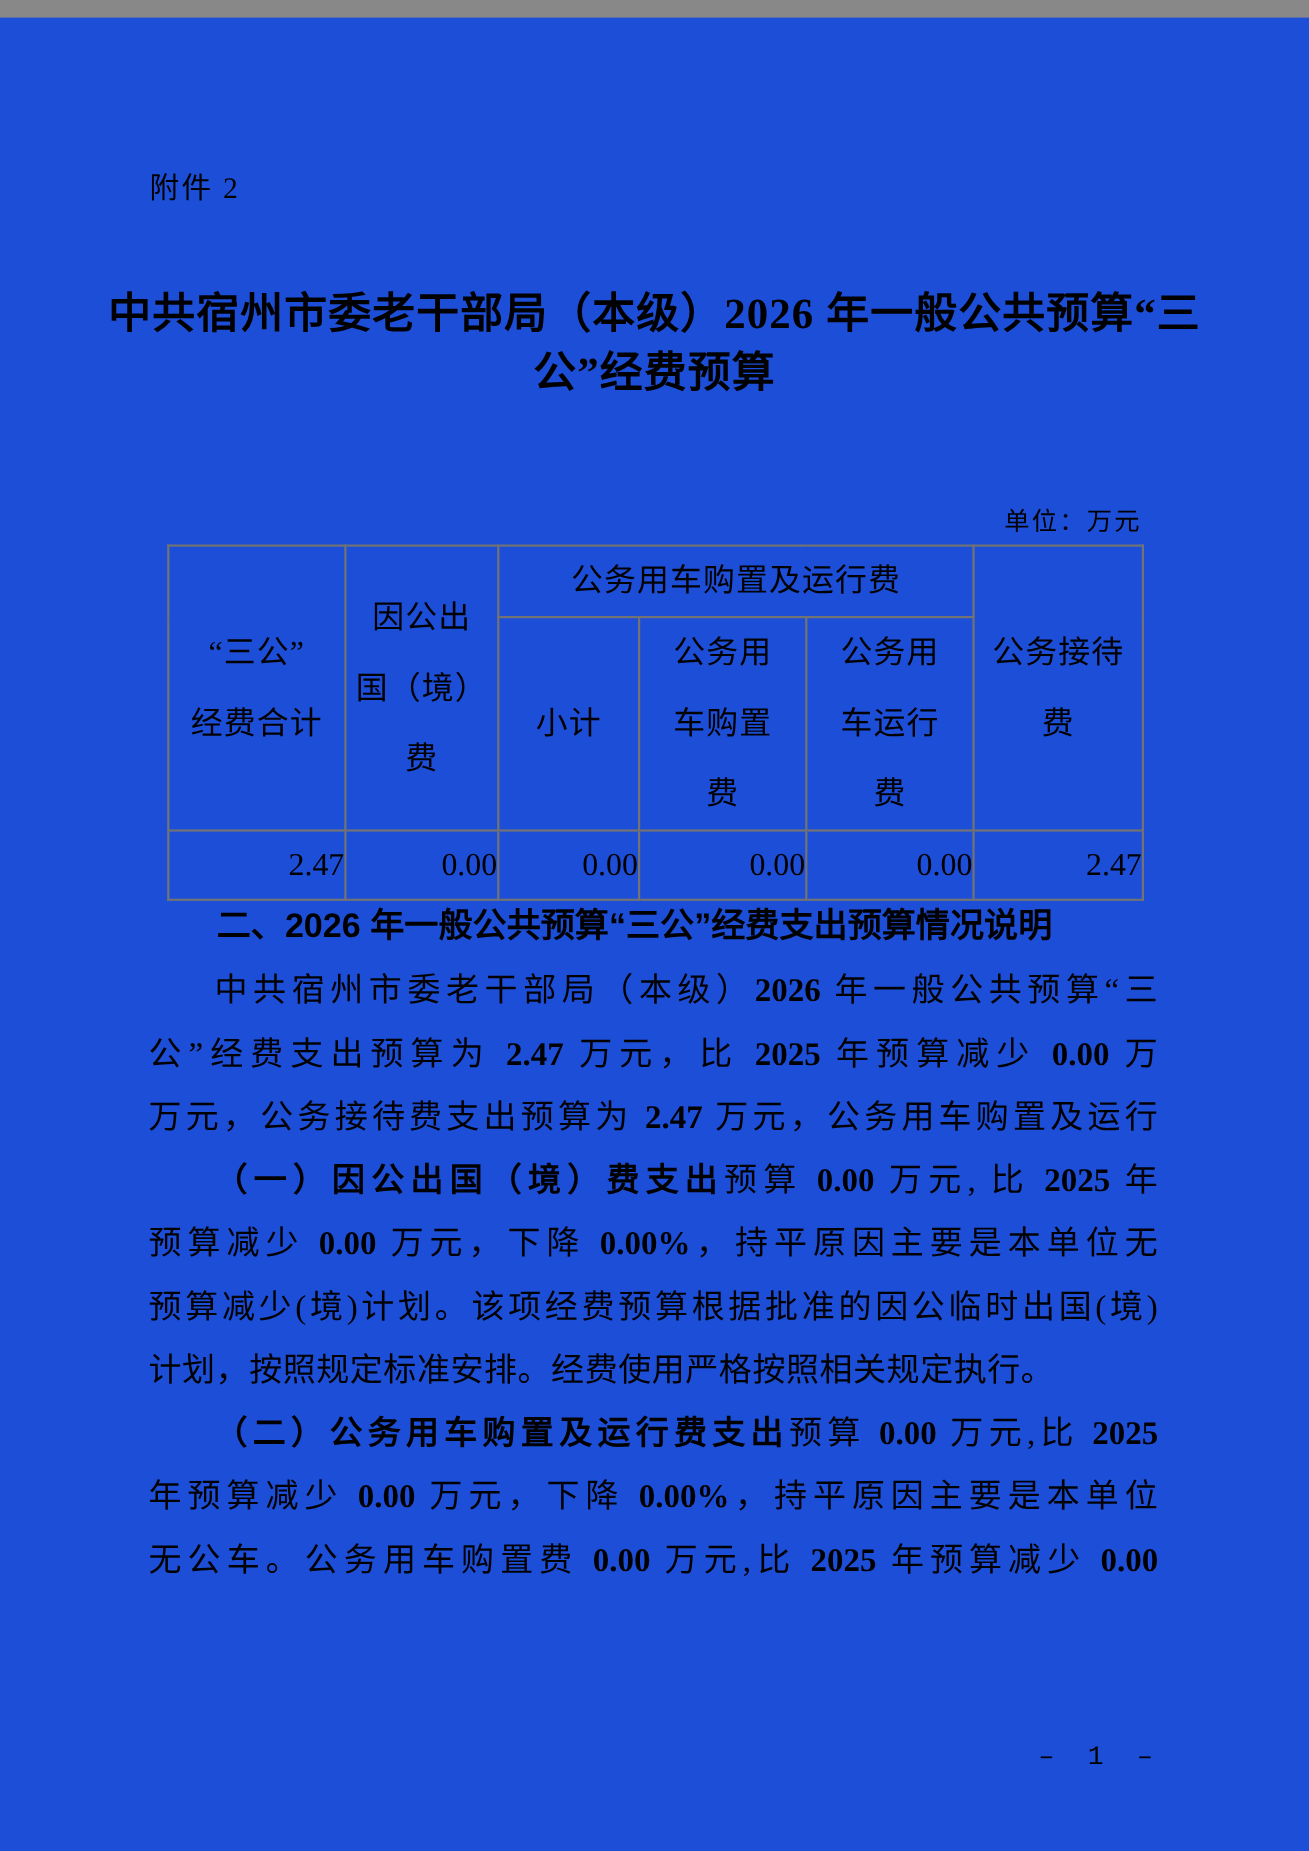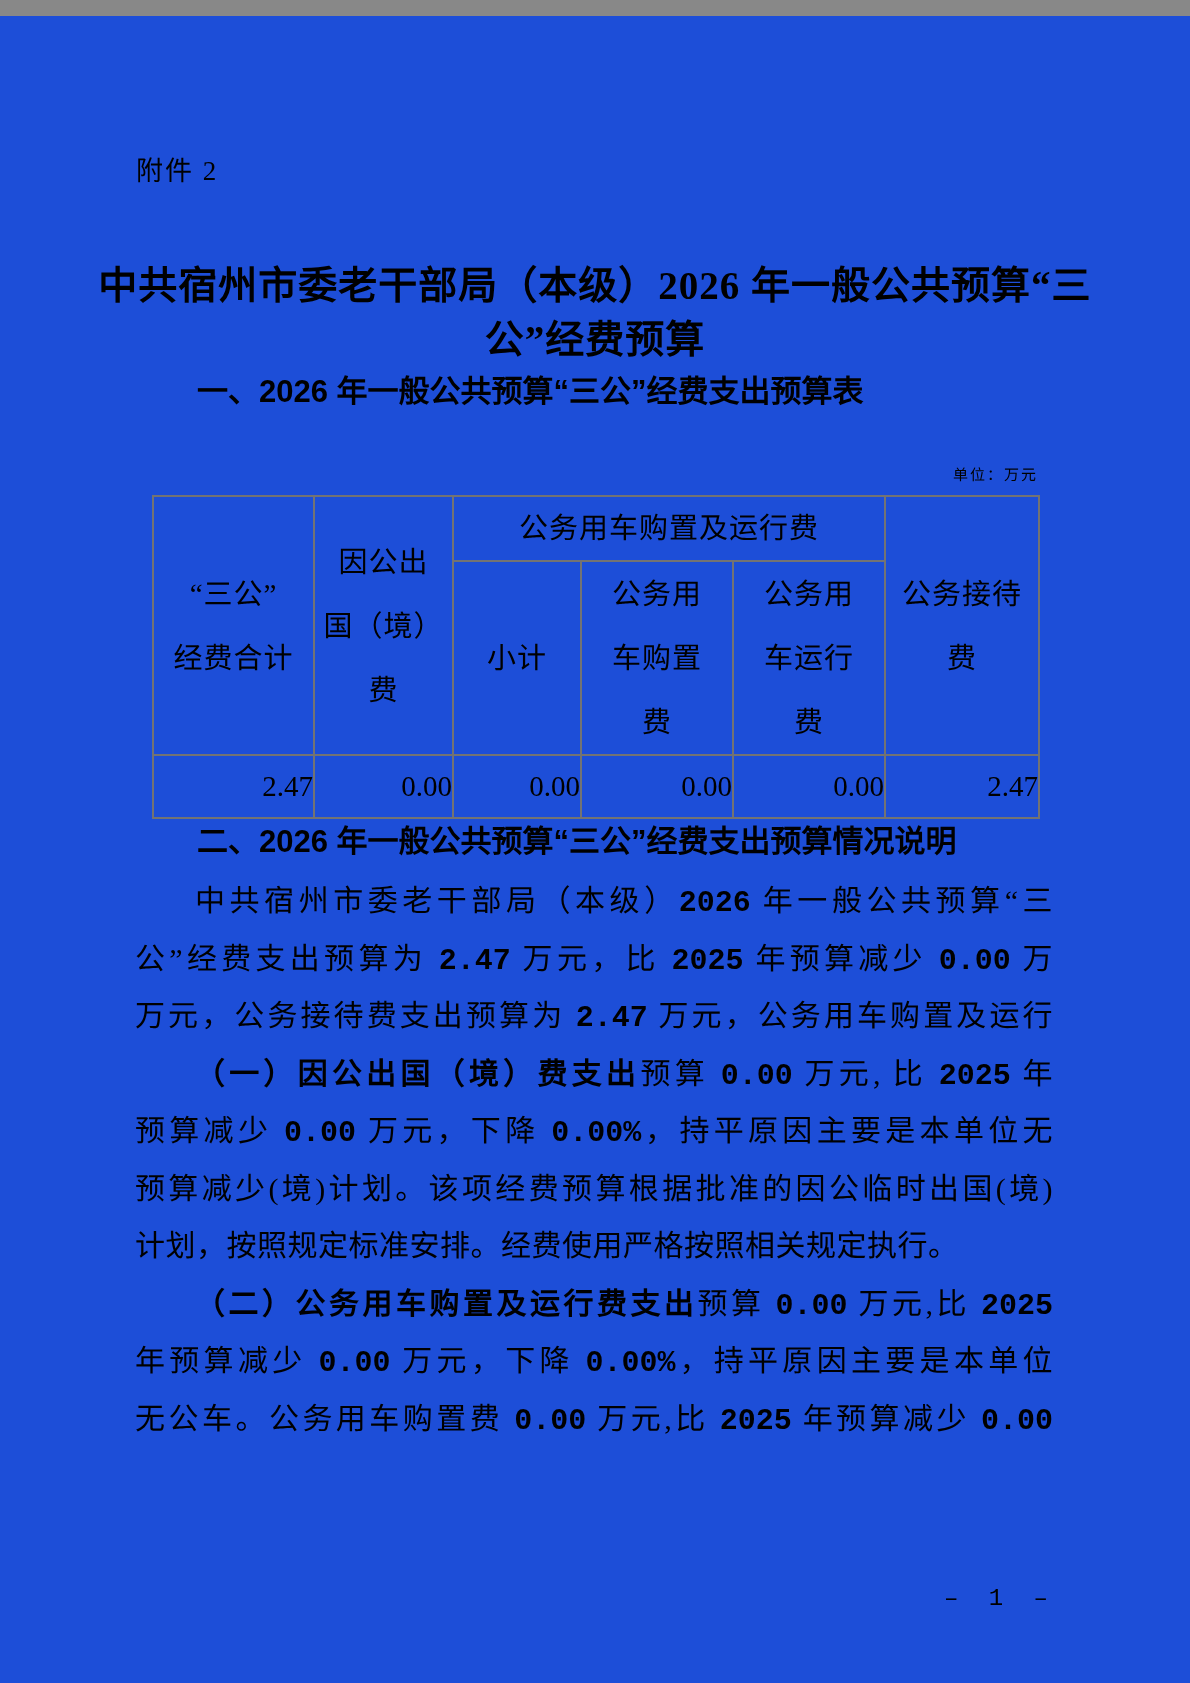--- a/index.html
+++ b/index.html
@@ -15,53 +15,52 @@
 
   .title{position:absolute;left:80px;top:243px;width:1030px;text-align:center;
     font-size:39px;font-weight:bold;line-height:54px;letter-spacing:1px;}
 
   .sec-heading{position:absolute;left:135px;width:940px;
     font-size:31px;font-weight:bold;line-height:40px;
     font-family:"Liberation Sans","DejaVu Sans",sans-serif;}
   .sec1{top:356px;padding-left:62px;}
   .sec2{top:806px;padding-left:62px;}
 
-  .unit-label{position:absolute;right:152px;top:444px;font-size:15px;line-height:30px;text-align:center;letter-spacing:2px;}
+  .unit-label{position:absolute;right:152px;top:444px;font-size:23px;line-height:30px;text-align:center;letter-spacing:2px;}
 
   table.budget{position:absolute;left:152px;top:479px;width:886px;
     border-collapse:collapse;table-layout:fixed;}
   table.budget td,table.budget th{border:2px solid #737373;padding:0;
     font-weight:normal;font-size:29px;color:#000;}
   .th{text-align:center;vertical-align:middle;white-space:pre-line;line-height:64px;letter-spacing:1px;}
   .th-group{height:63px;line-height:63px;}
   .row-sub .th{height:190px;}
   .val{height:61px;text-align:right;vertical-align:middle;padding-right:10px;font-size:30px;}
 
   .body-text{position:absolute;left:135px;top:856px;width:918px;font-size:30px;}
   .bl{height:57.5px;line-height:57.5px;overflow:hidden;letter-spacing:0.5px;}
   .bl.j{text-align:justify;text-align-last:justify;}
   .bl.ind{text-indent:60px;}
-  .n{font-family:Liberation Mono, monospace;font-weight:bold;letter-spacing:0;}
+  .n{font-family:Liberation Serif, serif;font-weight:bold;letter-spacing:0;}
   .b{font-weight:bold;}
 
   .page-num{position:absolute;left:944px;top:1568px;font-size:24px;line-height:30px;word-spacing:16px;}
 </style>
 </head>
 <body>
 
 <div class="page">
 
   <div class="attach serif">附件 2</div>
 
   <div class="title serif">
     <div>中共宿州市委老干部局（本级）2026 年一般公共预算“三</div>
     <div>公”经费预算</div>
   </div>
 
-  <div class="sec-heading sec1">一、2026 年一般公共预算“三公”经费支出预算表</div>
 
   <div class="unit-label serif">单位：万元</div>
 
   <table class="budget">
     <colgroup>
       <col style="width:161px">
         <col style="width:139px">
         <col style="width:128px">
       <col style="width:152px">
         <col style="width:152px">

